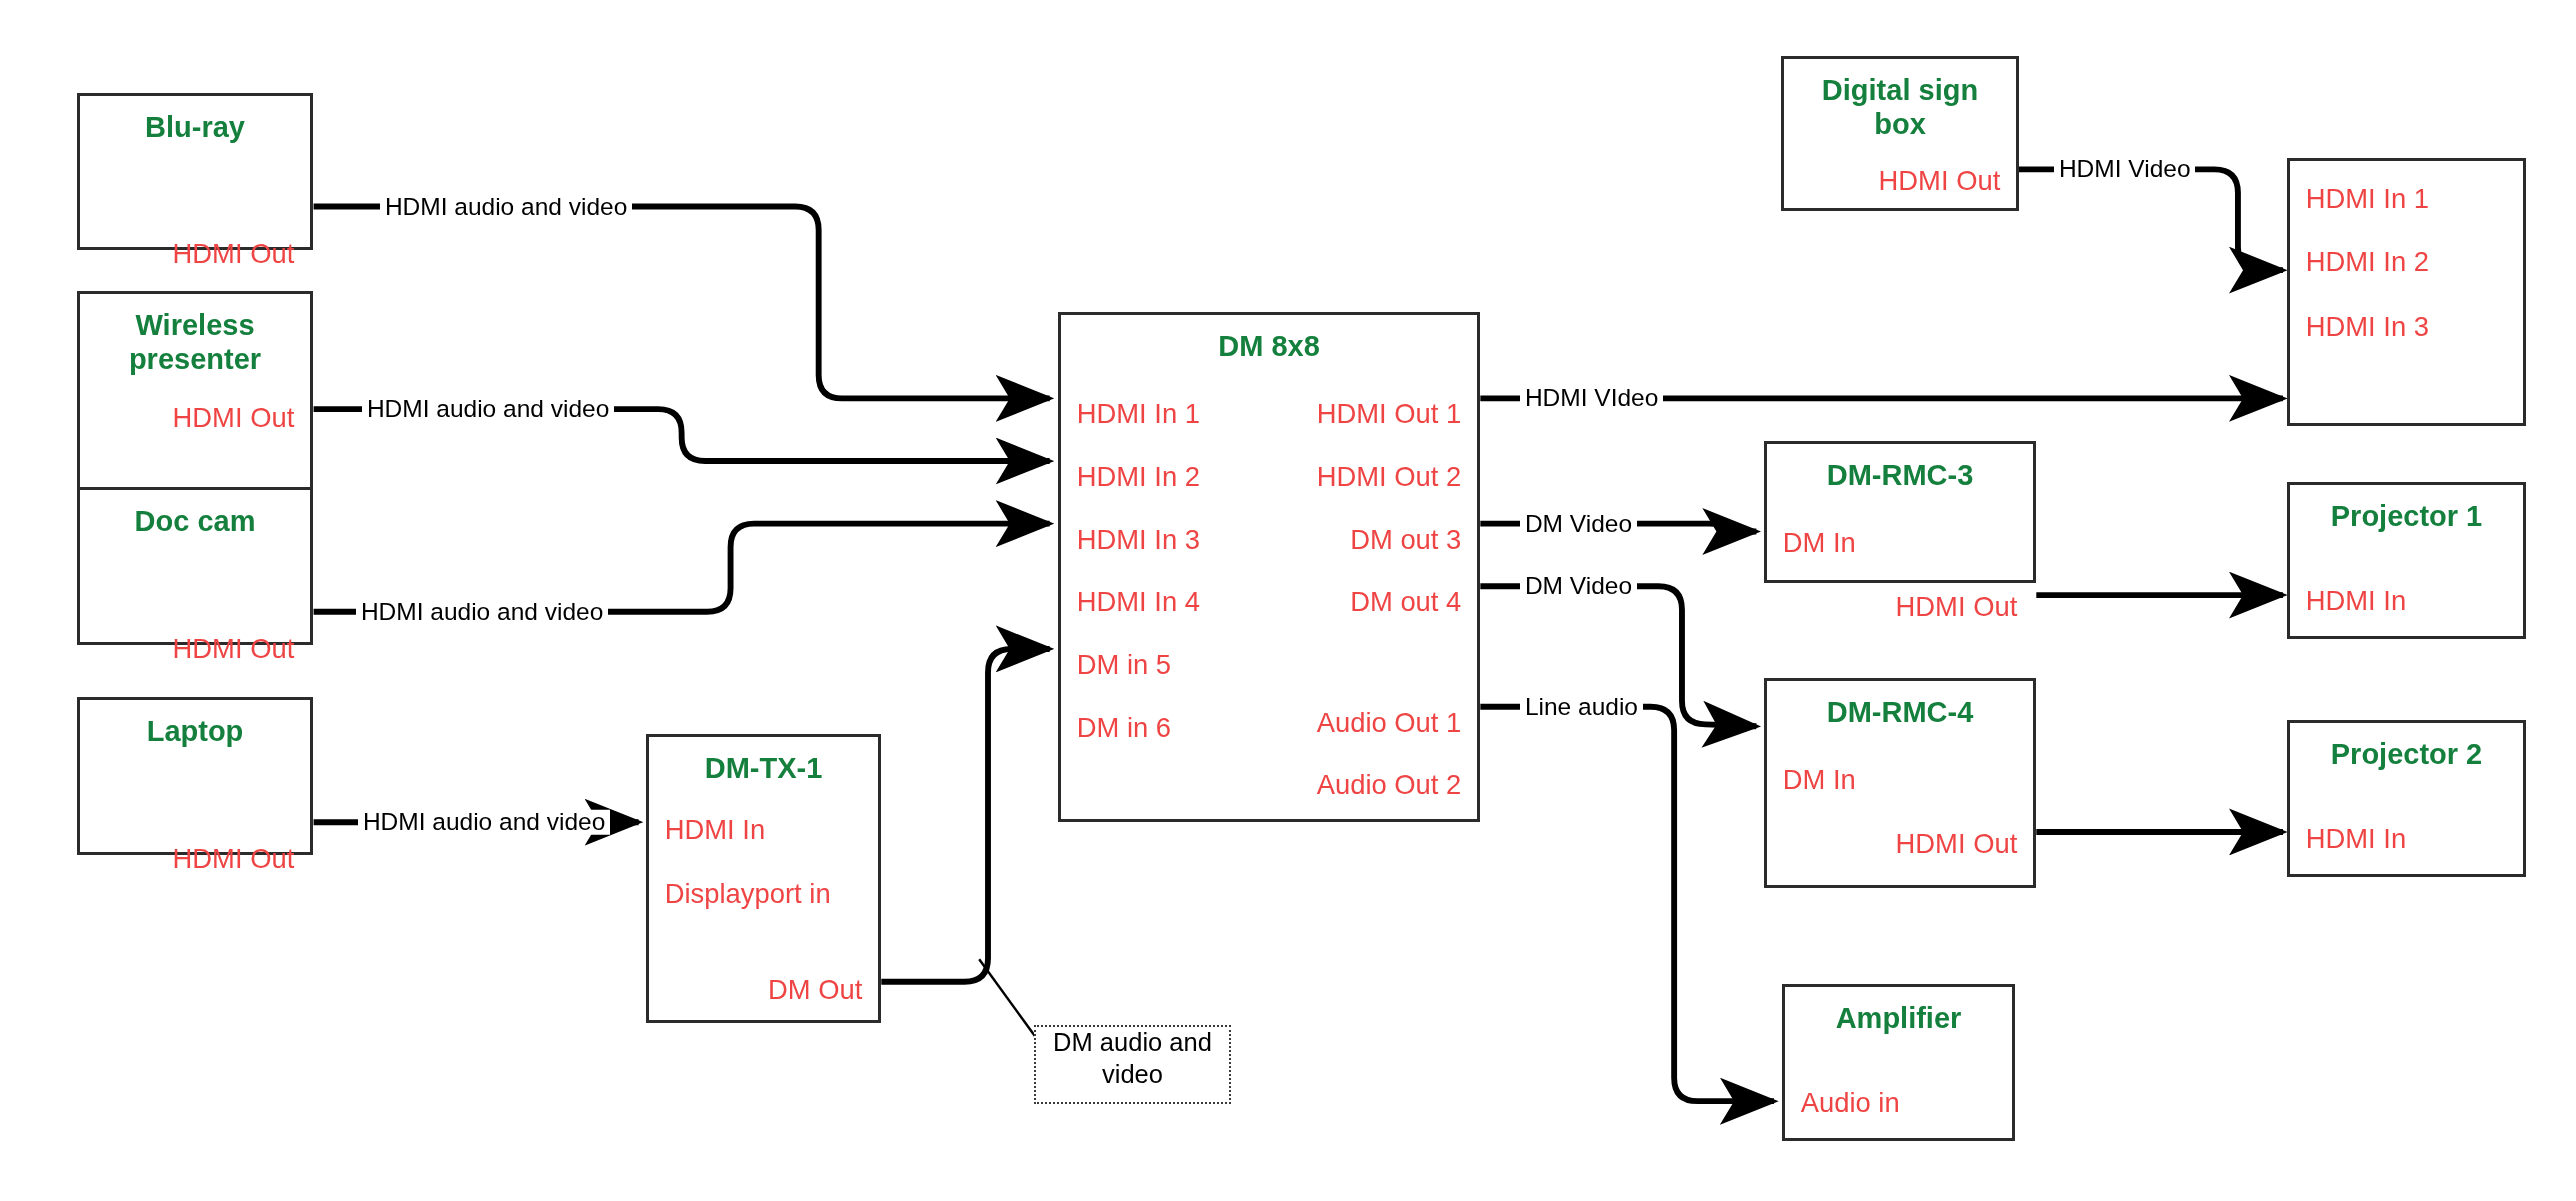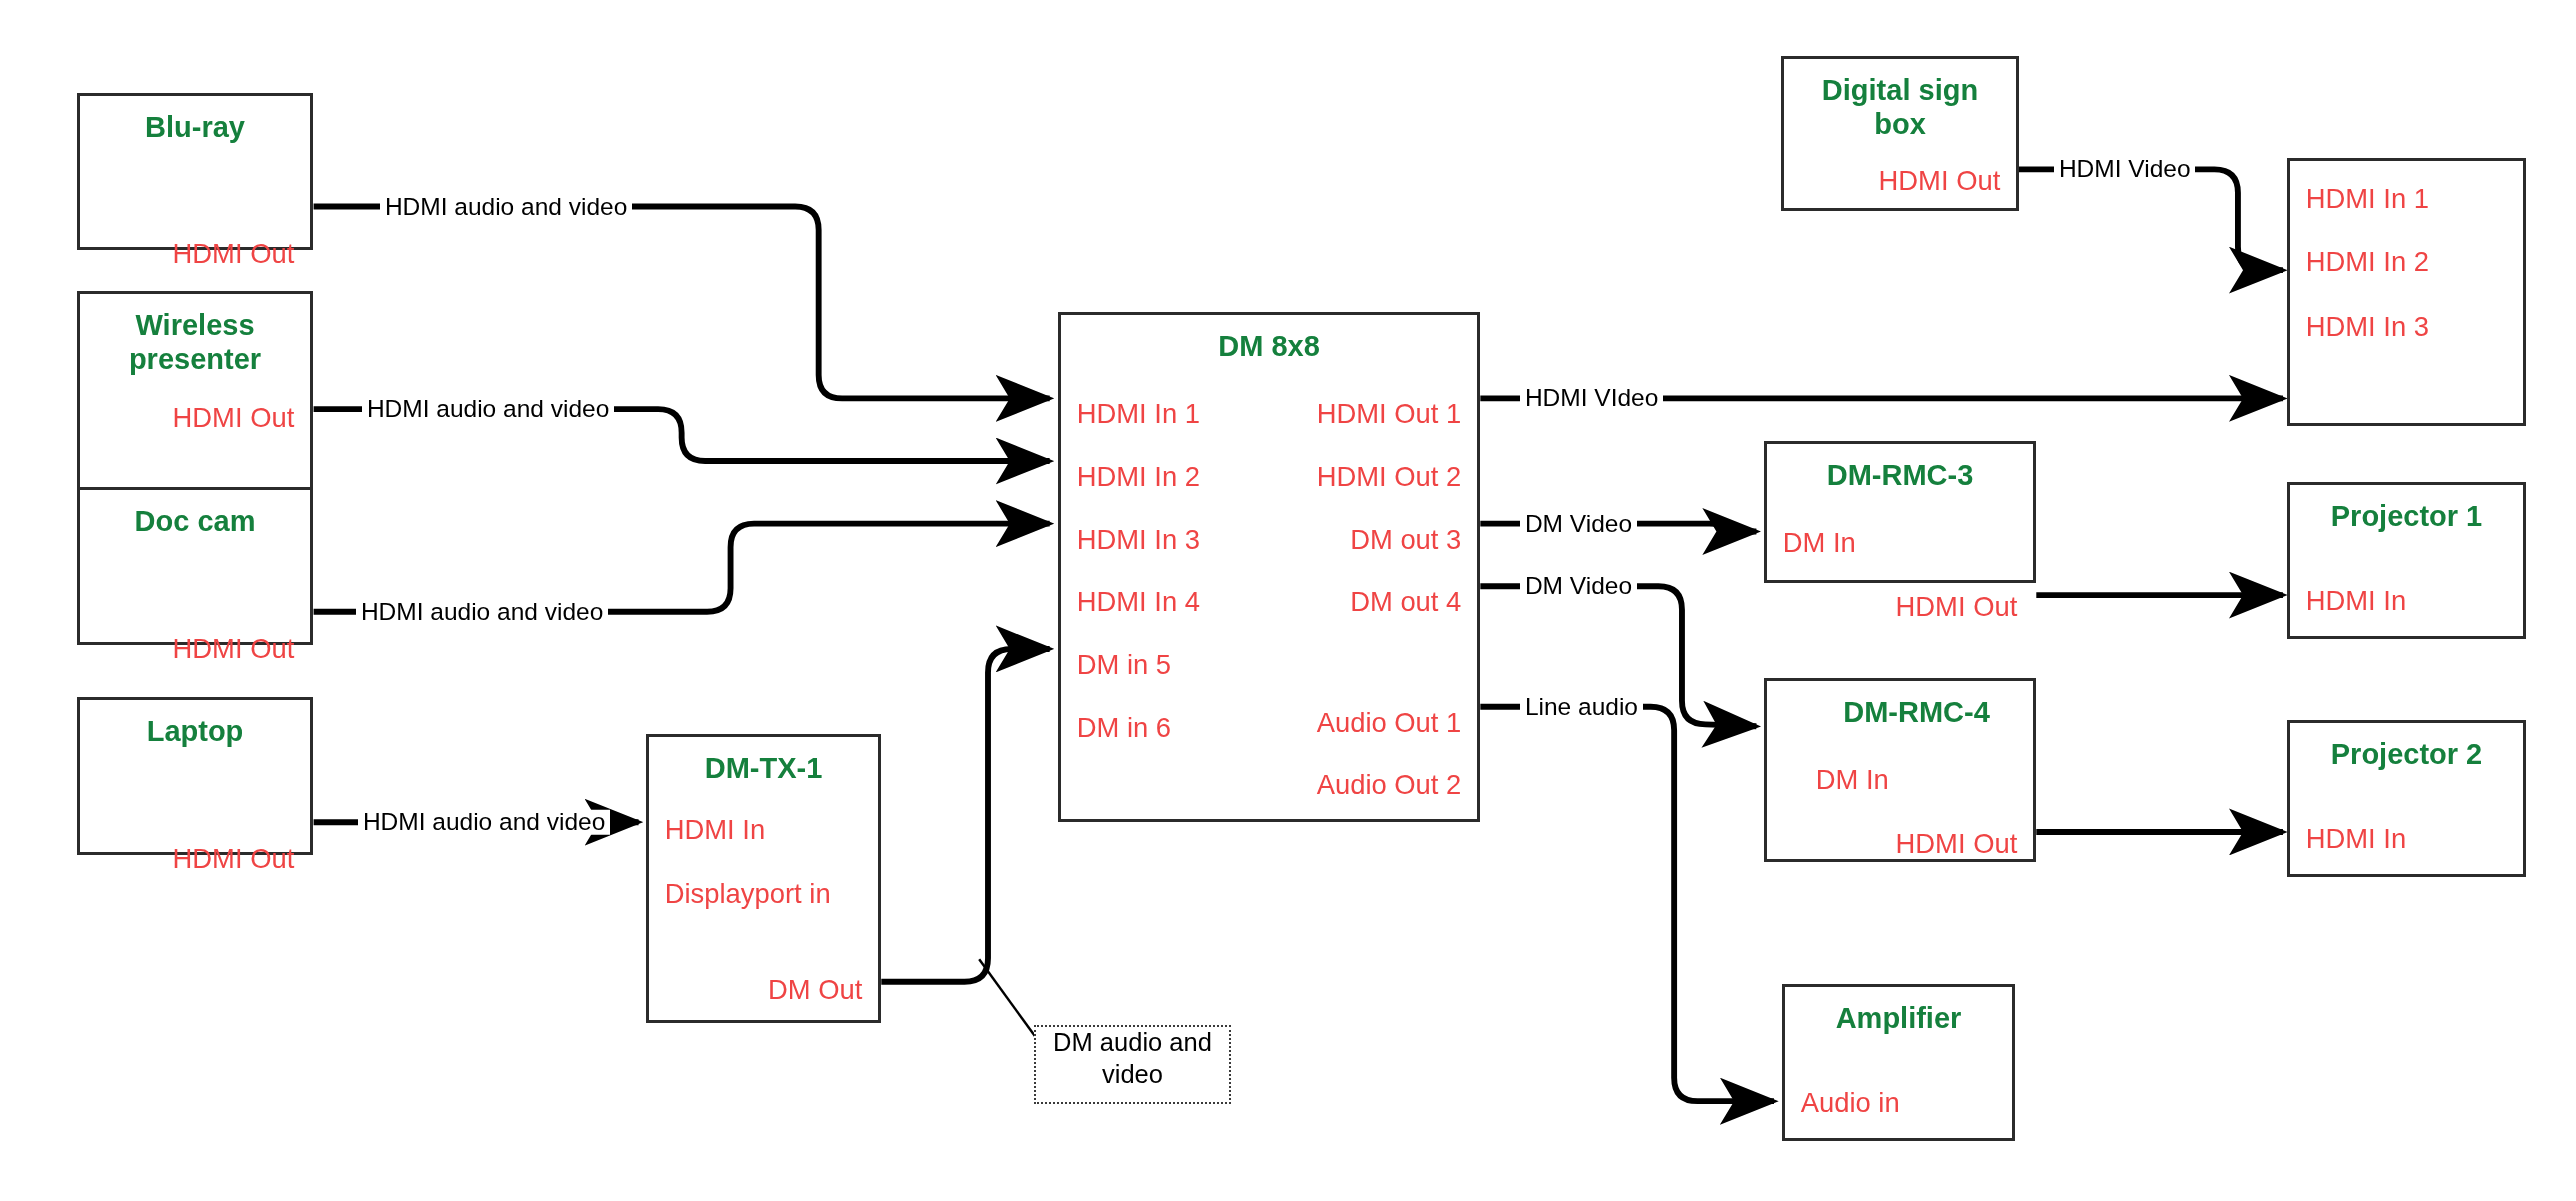--- a/index.html
+++ b/index.html
@@ -202,21 +202,21 @@
   </div>
 
   <div class="node" style="left:1764px; top:441px; width:272px; height:142px;">
     <div class="node-title">DM-RMC-3</div>
     <div class="ports">
       <div class="port left" style="top:37px;">DM In</div>
       <div class="port right" style="top:101px;">HDMI Out</div>
     </div>
   </div>
 
-  <div class="node" style="left:1764px; top:678px; width:272px; height:184px;padding-left:33px;">
+  <div class="node" style="left:1764px; top:678px; width:272px; height:210px;">
     <div class="node-title">DM-RMC-4</div>
     <div class="ports">
       <div class="port left" style="top:37px;">DM In</div>
       <div class="port right" style="top:101px;">HDMI Out</div>
     </div>
   </div>
 
   <div class="node" style="left:2287px; top:482px; width:239px; height:157px;">
     <div class="node-title">Projector 1</div>
     <div class="ports">

